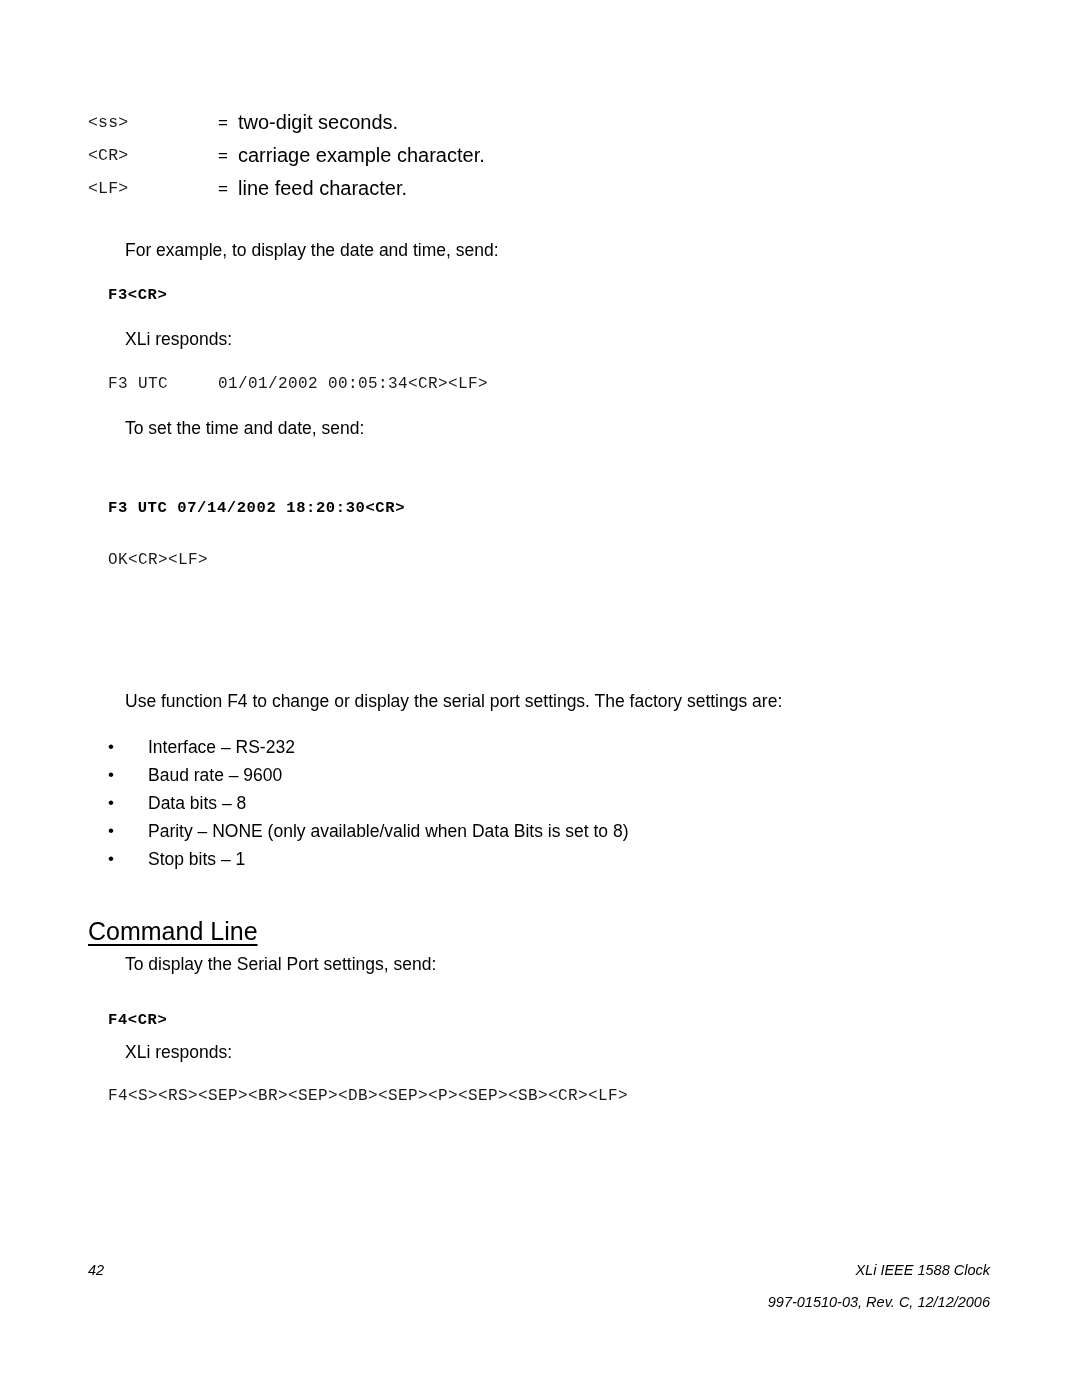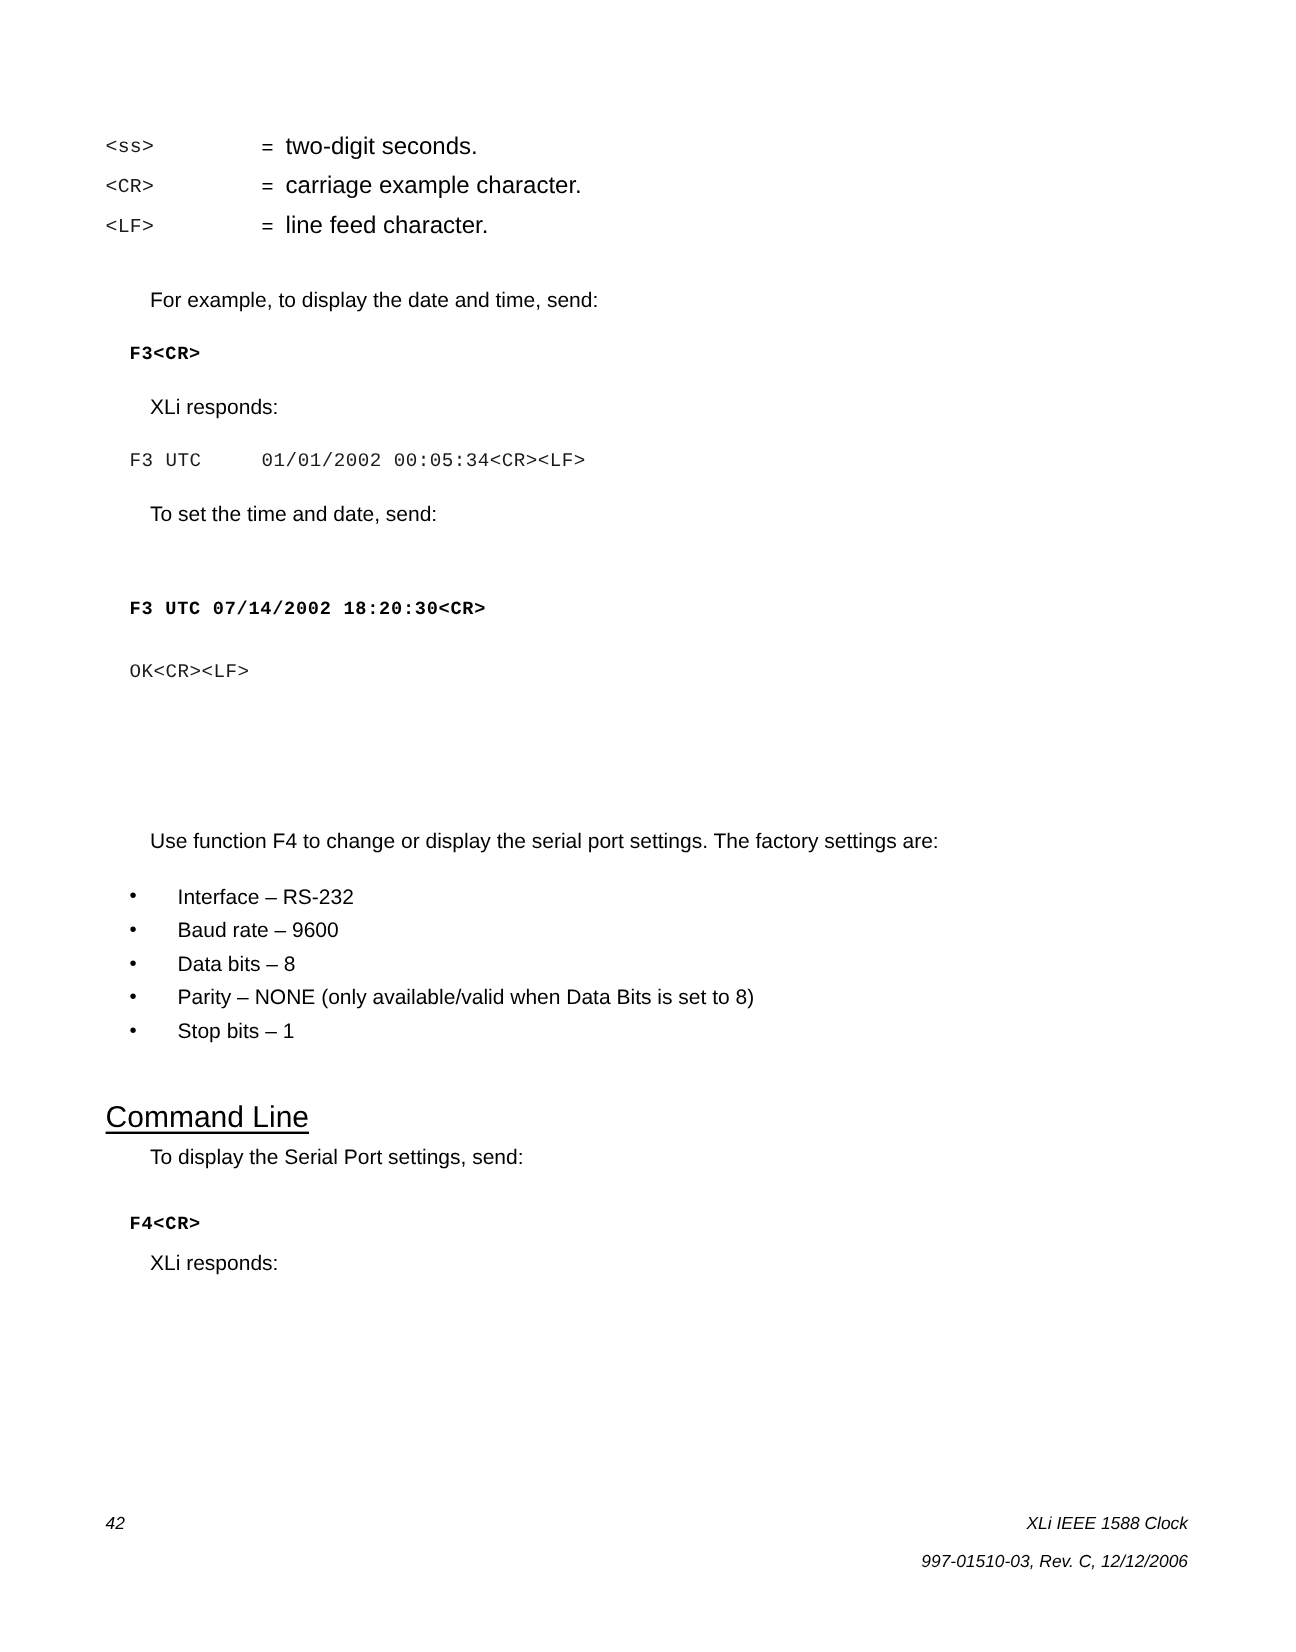--- a/index.html
+++ b/index.html
@@ -248,18 +248,19 @@
       <span class="bullet-text">Stop bits – 1</span>
     </div>
 
   </div>
 
   <h2 class="h2">Command Line</h2>
 
   <div class="para" style="top:952px;">To display the Serial Port settings, send:</div>
   <div class="cmd-bold" style="top:999px;margin-top:12px;">F4&lt;CR&gt;</div>
   <div class="para" style="top:1040px;">XLi responds:</div>
+  <div class="cmd-plain" style="top:1087px;">F4&lt;S&gt;&lt;RS&gt;&lt;SEP&gt;&lt;BR&gt;&lt;SEP&gt;&lt;DB&gt;&lt;SEP&gt;&lt;P&gt;&lt;SEP&gt;&lt;SB&gt;&lt;CR&gt;&lt;LF&gt;</div>
 
   <div class="footer-page">42</div>
   <div class="footer-right footer-line1">XLi IEEE 1588 Clock</div>
   <div class="footer-right footer-line2">997-01510-03, Rev. C, 12/12/2006</div>
 
 </div>
 
 </body></html>

